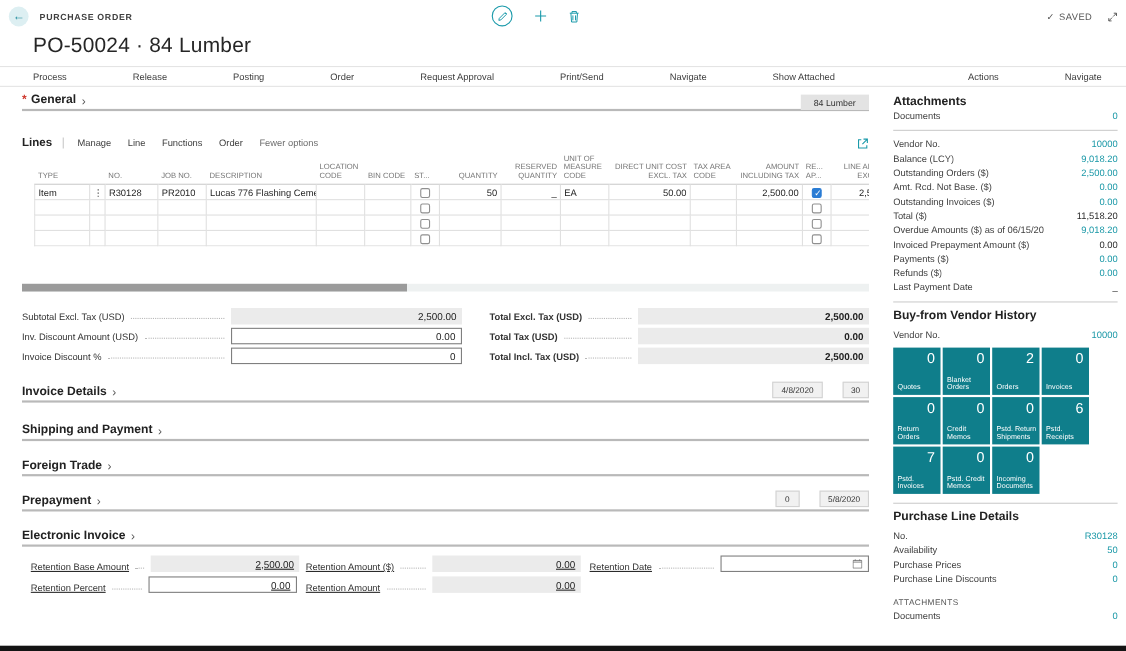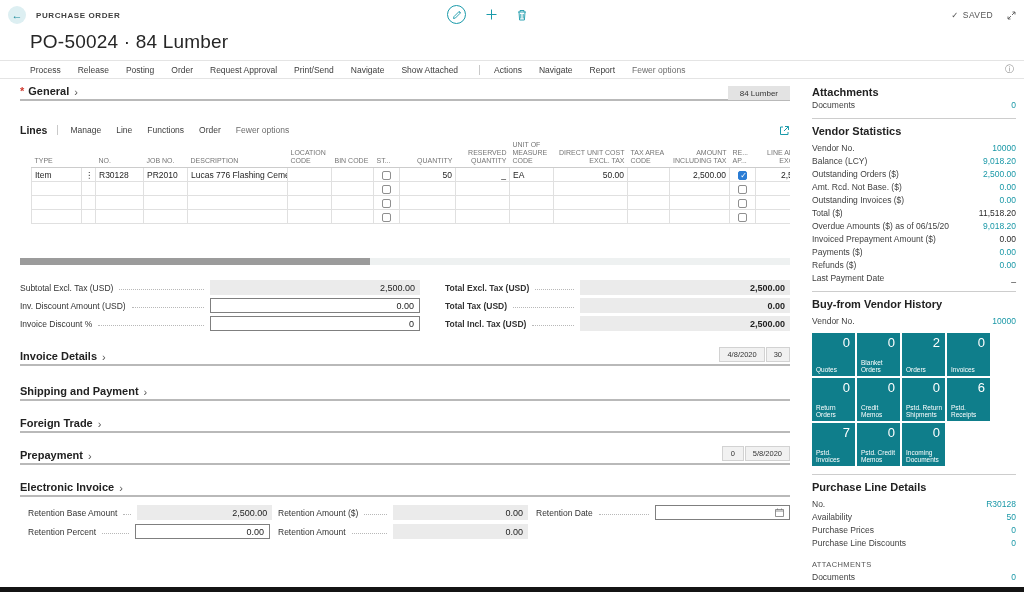--- a/index.html
+++ b/index.html
@@ -14,39 +14,39 @@
   .record-type { margin-left:10px; font-size:8px; font-weight:700; letter-spacing:.6px; color:#404040; }
   .center-icons { position:absolute; left:447px; top:5px; display:flex; align-items:center; gap:20px; }
   .pencil-circle { width:19px; height:19px; border:1px solid #1a9aaa; border-radius:50%;
     display:flex; align-items:center; justify-content:center; }
   .saved { margin-left:auto; display:flex; align-items:center; gap:4px; font-size:8.5px; color:#565656; letter-spacing:.4px; }
   .expand-corner { margin-left:14px; color:#5a5a5a; }
 
   
   .page-title { margin:1px 0 0 30px; font-size:19px; font-weight:300; color:#262626; letter-spacing:.2px; }
   .menubar { margin-top:7px; border-top:1px solid #e4e4e4; border-bottom:1px solid #e4e4e4;
-    height:19px; display:flex; align-items:center; padding:0 10px 0 30px; font-size:8.5px; color:#3d3d3d; }
+    height:19px; display:flex; align-items:center; padding:0 10px 0 30px; font-size:8.5px; color:#3d3d3d;gap:43px; }
   .menubar .mi { margin-right:17px; cursor:pointer; white-space:nowrap; }
   .menubar .mi.dim { color:#6d6d6d; }
   .menu-div { width:1px; height:10px; background:#c9c9c9; margin:0 14px 0 4px; }
   .info-glyph { margin-left:auto; color:#8a8a8a; font-size:9px; }
 
   
   .content { display:flex; align-items:flex-start; }
   .main { width:770px; margin-left:20px; }
   .factbox { width:216px; margin-left:18px; padding:7px 8px 0 4px; }
 
   
   .fast { display:flex; align-items:flex-end; border-bottom:2px solid #b9b9b9; padding-bottom:2px; position:relative; }
   .fast .ftitle { font-size:11px; font-weight:700; color:#222; }
   .fast .chev { font-size:11px; color:#555; margin-left:5px; line-height:10px; }
   .req-star { color:#cf3a2f; font-weight:700; font-size:11px; margin-right:4px; }
   .tab-badge { position:absolute; right:0; bottom:-1px; background:#e3e3e3; color:#333;
     font-size:8px; padding:3px 12px 2px; }
-  .mini-badges { position:absolute; right:0; bottom:2px; display:flex; gap:1px; }
+  .mini-badges { position:absolute; right:0; bottom:2px; display:flex; gap:18px; }
   .mini-badge { background:#f1f1f1; border:1px solid #d2d2d2; font-size:7.5px; color:#333;
     padding:2px 7px; min-width:22px; text-align:center; }
 
   .sec-general { margin-top:6px; }
   .sec-gap { margin-top:19px; }
   .sec-gap-sm { margin-top:16px; }
 
   
   .lines-bar { margin-top:22px; display:flex; align-items:center; font-size:8.5px; color:#3d3d3d; height:14px; }
   .lines-bar .lt { font-size:10.5px; font-weight:700; color:#222; margin-right:10px; }
@@ -84,21 +84,21 @@
   .trow { display:flex; align-items:center; height:15px; }
   .flabel { font-size:8.5px; color:#333; white-space:nowrap; }
   .dotfill { flex:1; border-bottom:1px dotted #b8b8b8; margin:0 6px 3px 6px; height:7px; min-width:8px; }
   .fld { width:210px; height:15px; font-size:9px; display:flex; align-items:center;
     justify-content:flex-end; padding:0 5px; flex-shrink:0; }
   .fld.ro { background:#ebebeb; color:#222; }
   .fld.rw { background:#fff; border:1px solid #7f7f7f; color:#222; }
 
   
   .ret-grid { display:grid; grid-template-columns:250px 258px 262px; row-gap:4px; margin-top:8px; }
-  .ret-cell { display:flex; align-items:center; height:15px; padding-left:8px; }
+  .ret-cell { display:flex; align-items:flex-end; height:15px; padding-left:8px;text-decoration:underline; }
   .ret-cell .fld { width:135px; }
   .fld.date { justify-content:space-between; }
 
   
   .fb-title { font-size:11px; font-weight:700; color:#222; line-height:13px; }
   .fb-row { display:flex; justify-content:space-between; align-items:baseline; font-size:8.5px; line-height:13px; color:#3f3f3f; }
   .fb-row .lbl { white-space:nowrap; overflow:hidden; }
   .fb-val { color:#1a98a7; cursor:pointer; }
   .fb-val.plain { color:#2b2b2b; cursor:default; }
   .fb-div { border:none; border-top:1px solid #cdcdcd; margin:6px 0; }
@@ -421,21 +421,20 @@
 
     <aside class="factbox">
 
       <div class="fb-title">Attachments</div>
       <div class="fb-row">
         <span class="lbl">Documents</span>
         <span class="fb-val">0</span>
       </div>
       <hr class="fb-div">
 
-      <div class="fb-title">Vendor Statistics</div>
       <div style="margin-top:4px">
         <div class="fb-row">
             <span class="lbl">Vendor No.</span>
             <span class="fb-val">10000</span>
           </div>
         <div class="fb-row">
             <span class="lbl">Balance (LCY)</span>
             <span class="fb-val">9,018.20</span>
           </div>
         <div class="fb-row">

